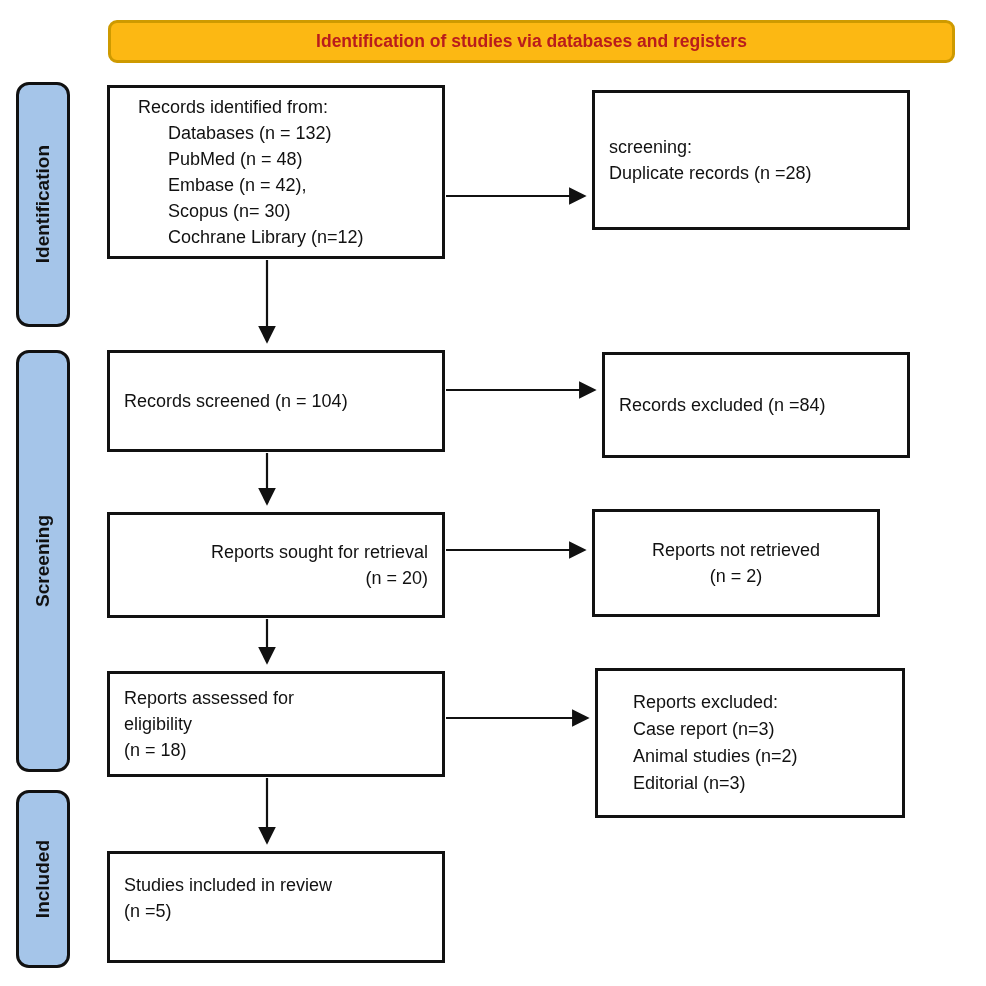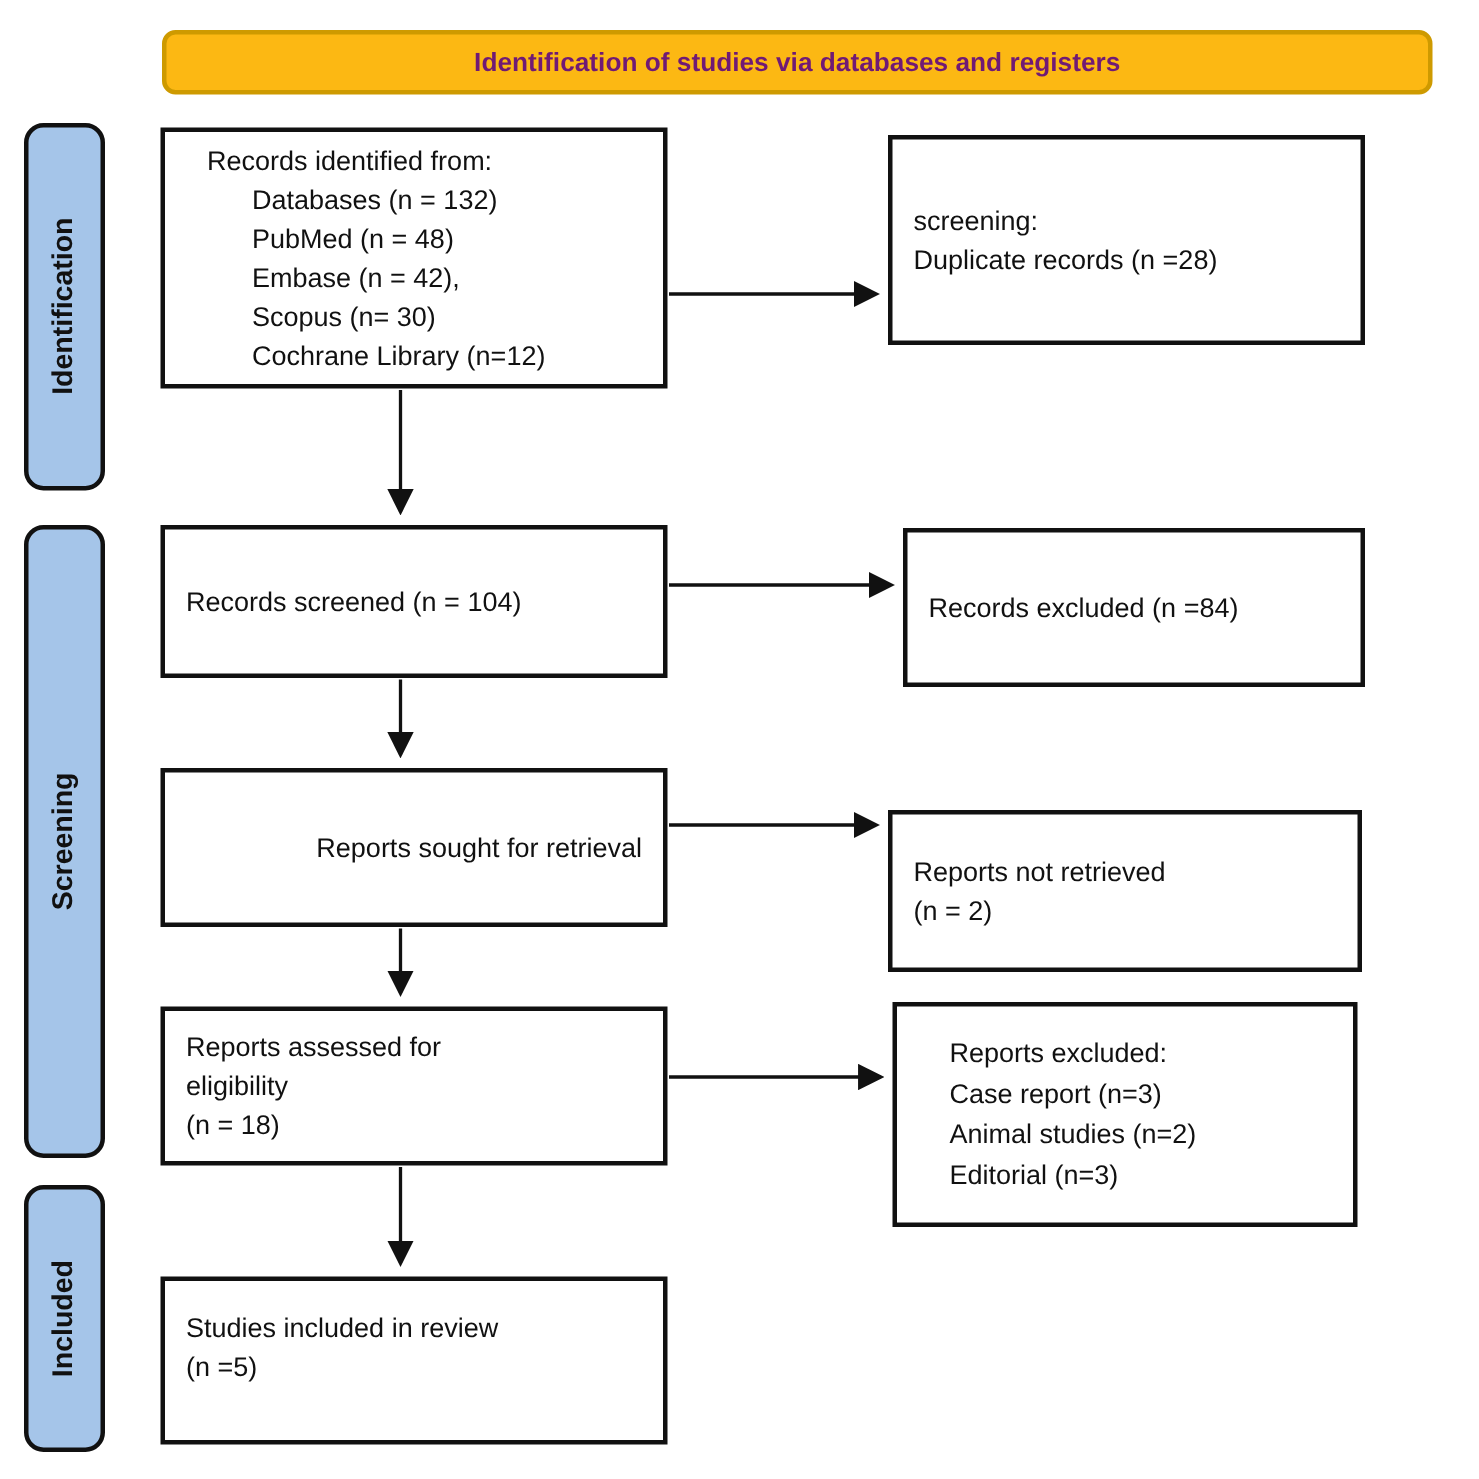--- a/index.html
+++ b/index.html
@@ -23,21 +23,21 @@
     width: 847px; height: 43px;
     background: var(--header-fill, #FCB813);
     border: 3px solid var(--header-border, #CE9A00);
     border-radius: 9px;
     box-sizing: border-box;
     display: flex;
     align-items: center;
     justify-content: center;
     font-weight: bold;
     font-size: 17.5px;
-    color: #701a75;
+    color: #b91c1c;
   }
   
   .stage {
     position: absolute;
     left: 16px;
     width: 54px;
     background: var(--sidebar-fill, #A5C5E9);
     border: 3px solid var(--sidebar-border, #111111);
     border-radius: 13px;
     box-sizing: border-box;
@@ -107,20 +107,21 @@
     <div class="line indent">Scopus (n= 30)</div>
     <div class="line indent">Cochrane Library (n=12)</div>
   </div>
 
   <div class="flow-box" style="left:107px;top:350px;width:338px;height:102px;">
     <div class="line">Records screened (n = 104)</div>
   </div>
 
   <div class="flow-box" style="left:107px;top:512px;width:338px;height:106px;align-items:flex-end;">
     <div class="line">Reports sought for retrieval</div>
+    <div class="line">(n = 20)</div>
   </div>
 
   <div class="flow-box" style="left:107px;top:671px;width:338px;height:106px;">
     <div class="line">Reports assessed for</div>
     <div class="line">eligibility</div>
     <div class="line">(n = 18)</div>
   </div>
 
   <div class="flow-box" style="left:107px;top:851px;width:338px;height:112px;justify-content:flex-start;padding-top:18px;">
     <div class="line">Studies included in review</div>
@@ -129,21 +130,21 @@
 
   <div class="flow-box" style="left:592px;top:90px;width:318px;height:140px;">
     <div class="line">screening:</div>
     <div class="line">Duplicate records (n =28)</div>
   </div>
 
   <div class="flow-box" style="left:602px;top:352px;width:308px;height:106px;">
     <div class="line">Records excluded (n =84)</div>
   </div>
 
-  <div class="flow-box" style="left:592px;top:540px;width:316px;height:108px;">
+  <div class="flow-box" style="left:592px;top:509px;width:288px;height:108px;text-align:center;">
     <div class="line">Reports not retrieved</div>
     <div class="line">(n = 2)</div>
   </div>
 
   <div class="flow-box" style="left:595px;top:668px;width:310px;height:150px;padding-left:28px;padding-right:8px;line-height:27px;">
     <div class="line indent-sm">Reports excluded:</div>
     <div class="line indent-sm">Case report (n=3)</div>
     <div class="line indent-sm">Animal studies (n=2)</div>
     <div class="line indent-sm">Editorial (n=3)</div>
   </div>

